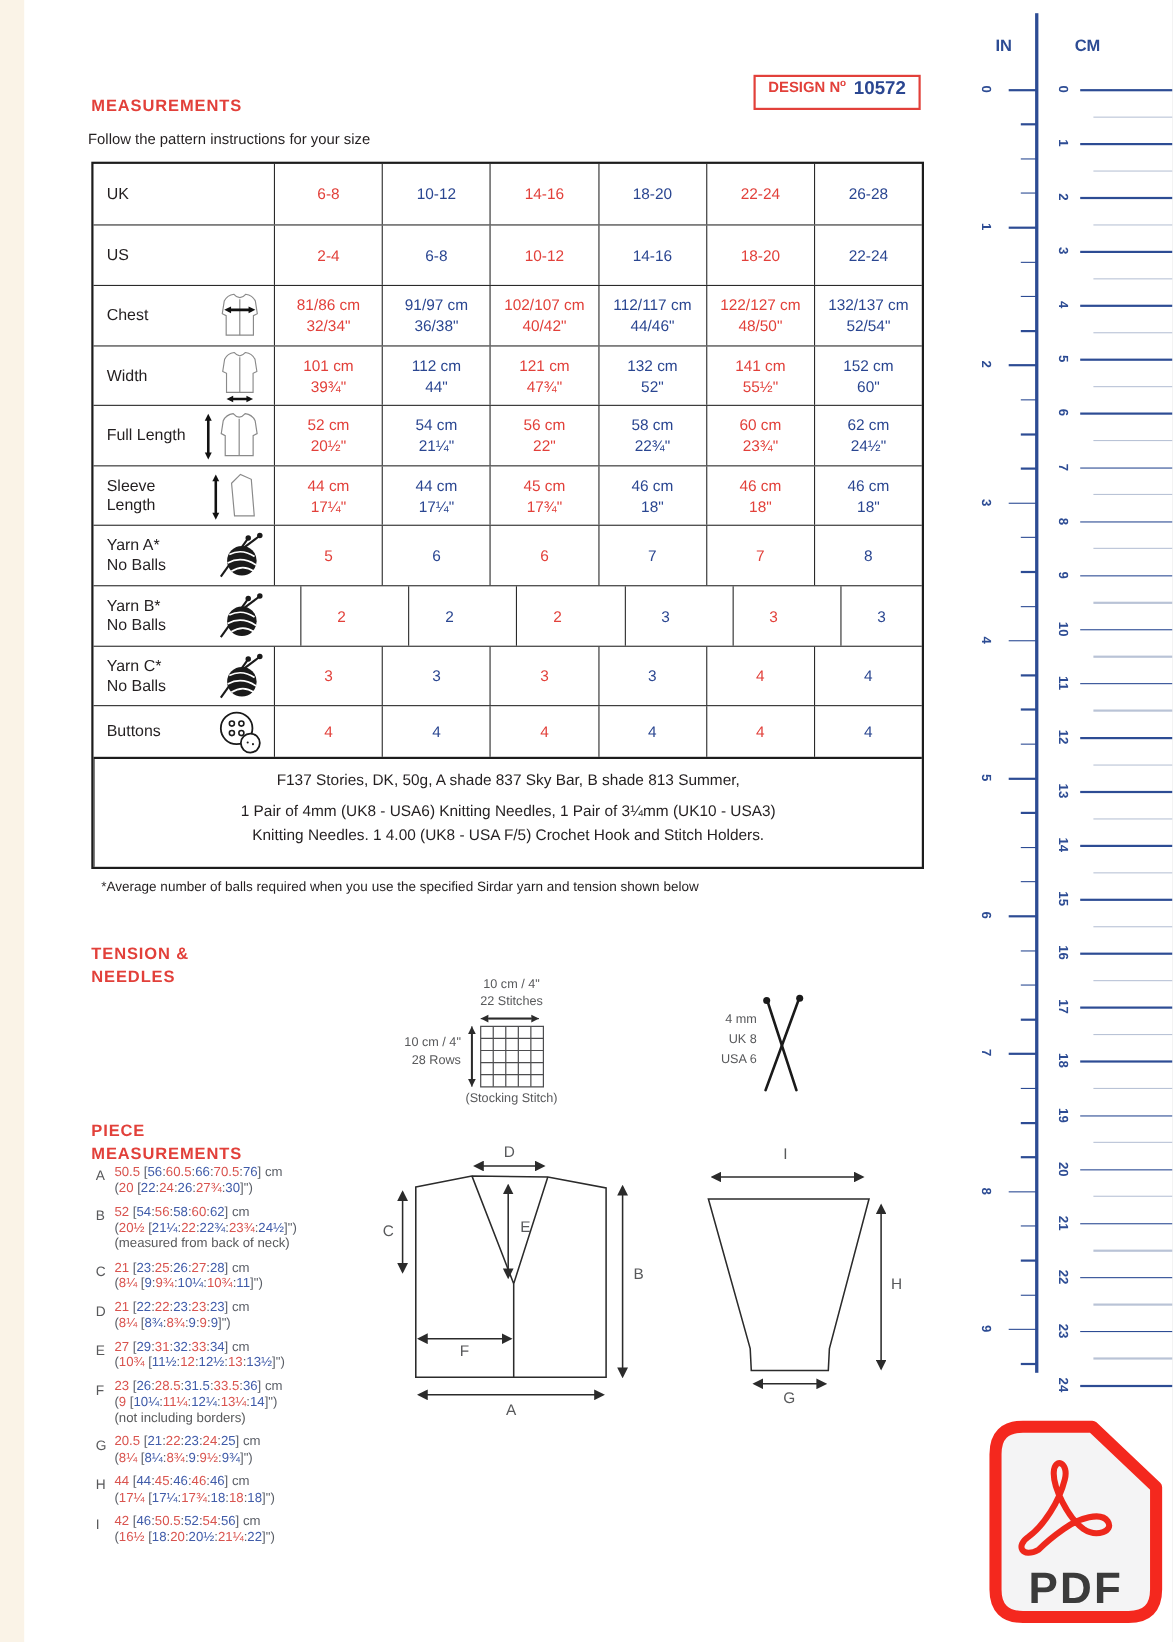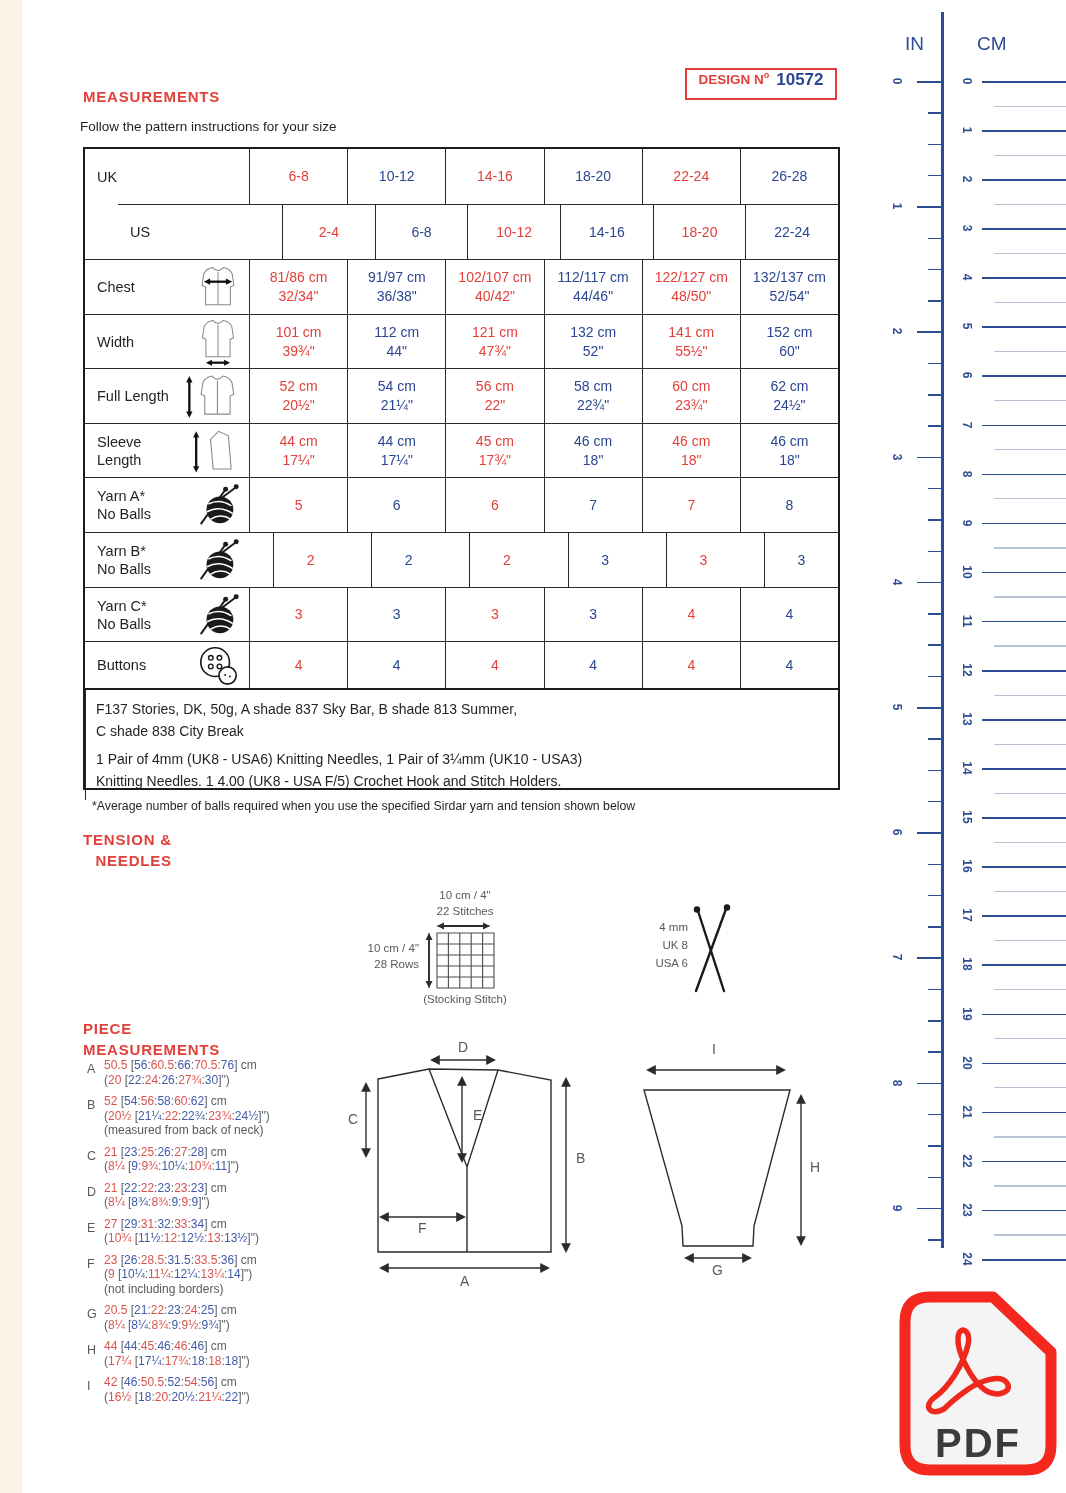--- a/index.html
+++ b/index.html
@@ -27,42 +27,42 @@
   .cell{box-sizing:border-box;display:flex;align-items:center;justify-content:center;
     flex-direction:column;line-height:19px;font-size:14px;}
   .cell.lbl{width:164px;flex:none;align-items:stretch;justify-content:center;
     padding-left:12px;position:relative;flex-direction:row;}
   .lbl-text{display:flex;flex-direction:column;justify-content:center;font-size:14.5px;line-height:18px;flex:1;}
   .row-icon{display:flex;align-items:center;justify-content:flex-end;padding-right:8px;}
   .cell.val{flex:1;border-left:1px solid #2a2a2a;text-align:center;}
   .colr{color:var(--red);} .colb{color:var(--blue);}
   .yarn-info{border-top:2.5px solid #1c1c1c;flex:1;display:flex;}
   .yarn-lblcol{width:164px;flex:none;position:relative;box-sizing:border-box;padding-left:12px;font-size:14.5px;}
-  .yarn-valcol{flex:1;border-left:1px solid #2a2a2a;box-sizing:border-box;padding:8px 10px;font-size:14px;line-height:22px;}
+  .yarn-valcol{flex:1;border-left:1px solid #2a2a2a;box-sizing:border-box;padding:8px 10px;font-size:14px;line-height:22px;text-align:center;}
   .yarn-lbl1{position:absolute;top:10px;} .yarn-lbl2{position:absolute;top:60px;}
   .yline{white-space:nowrap;}
   .yline.gap{margin-top:6px;}
   .footnote{left:92px;top:799px;font-size:12.3px;color:var(--ink);}
   
-  .tension-head{left:83px;top:829px;line-height:21px;text-align:right;}
+  .tension-head{left:83px;top:857px;line-height:21px;}
   .gauge-text{font-size:11.5px;color:var(--gray);line-height:15px;}
   .t-center{text-align:center;} .t-right{text-align:right;}
   
   .pm-head{left:83px;top:1018px;line-height:21px;}
   .pm-list{left:87px;top:1058px;width:260px;}
   .pm-item{display:flex;margin-bottom:7px;}
   .pm-letter{width:17px;flex:none;color:var(--gray);font-size:12.5px;padding-top:4px;}
   .pm-text{font-size:12px;line-height:14.5px;}
   .pm-note{color:var(--gray);}
   .seg-r{color:#d9534e;} .seg-b{color:#3f5ba9;} .seg-x{color:var(--seg);}
   
   .diag-line{stroke:#2b2b2b;stroke-width:1.4;fill:none;}
   .diag-letter{fill:var(--gray);font-size:14px;font-family:"Liberation Sans",sans-serif;}
   
-  .ruler-header{font-weight:400;font-size:19px;color:var(--navy);}
+  .ruler-header{font-weight:700;font-size:15px;color:var(--navy);}
   .divider{left:941px;top:12px;width:2.5px;height:1236px;background:var(--navy);}
   .tick{position:absolute;background:var(--navy);height:1.6px;}
   .tick.half{background:var(--light);height:1.3px;}
   .ruler-num{position:absolute;width:18px;height:14px;display:flex;align-items:center;justify-content:center;
     transform:rotate(90deg);font-weight:700;font-size:12px;color:var(--navy);}
   
   .pdf-badge{left:897px;top:1289px;width:163px;height:190px;cursor:pointer;}
 </style>
 </head>
 <body>
@@ -86,21 +86,21 @@
               <span>UK</span>
             </div>
           </div>
           <div class="cell val colr">6-8</div>
           <div class="cell val colb">10-12</div>
           <div class="cell val colr">14-16</div>
           <div class="cell val colb">18-20</div>
           <div class="cell val colr">22-24</div>
           <div class="cell val colb">26-28</div>
         </div>
-        <div class="trow" style="height: 55px; margin-left: 33px;">
+        <div class="trow" style="height: 55px;">
           <div class="cell lbl">
             <div class="lbl-text">
               <span>US</span>
             </div>
           </div>
           <div class="cell val colr">2-4</div>
           <div class="cell val colb">6-8</div>
           <div class="cell val colr">10-12</div>
           <div class="cell val colb">14-16</div>
           <div class="cell val colr">18-20</div>
@@ -381,21 +381,20 @@
           <div class="cell val colb">4</div>
           <div class="cell val colr">4</div>
           <div class="cell val colb">4</div>
           <div class="cell val colr">4</div>
           <div class="cell val colb">4</div>
         </div>
       </div>
     <div class="yarn-info">
       <div class="yarn-valcol">
         <div class="yline">F137 Stories, DK, 50g, A shade 837 Sky Bar, B shade 813 Summer,</div>
-        <div class="yline">C shade 838 City Break</div>
         <div class="yline gap">1 Pair of 4mm (UK8 - USA6) Knitting Needles, 1 Pair of 3¼mm (UK10 - USA3)</div>
         <div class="yline">Knitting Needles. 1 4.00 (UK8 - USA F/5) Crochet Hook and Stitch Holders.</div>
       </div>
     </div>
   </div>
 
   <div class="abs footnote">*Average number of balls required when you use the specified Sirdar yarn and tension shown below</div>
 
   <div class="abs red-head tension-head">
     <div>TENSION &amp;</div>

